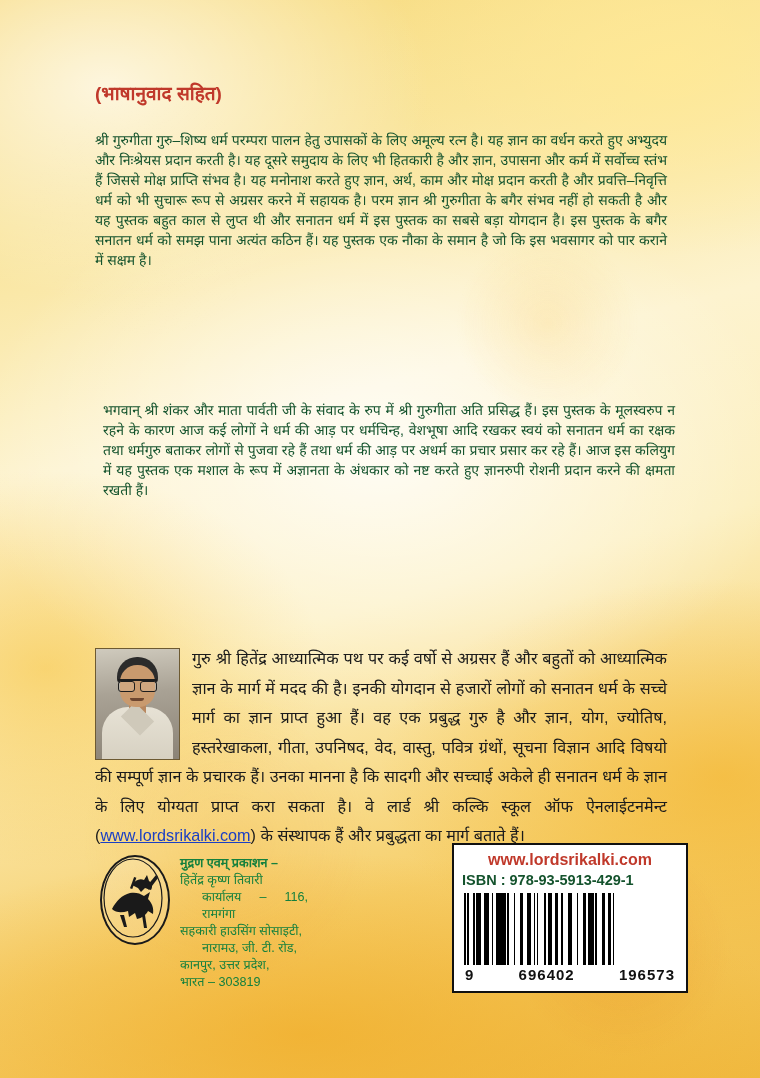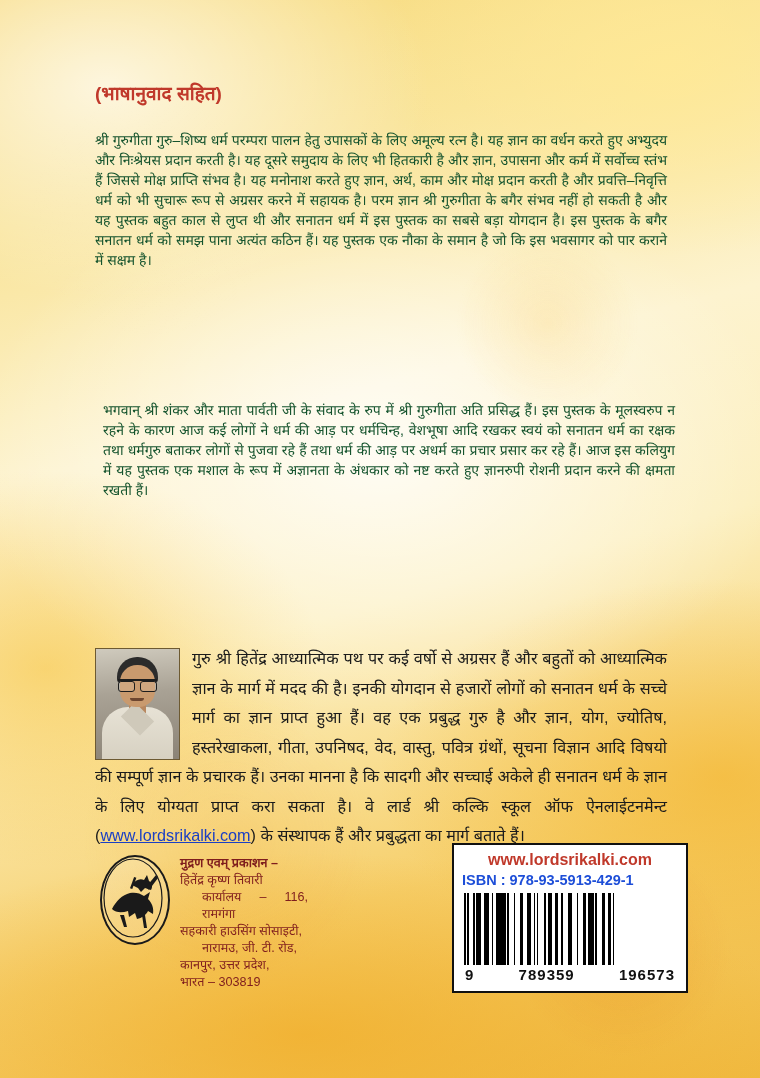--- a/index.html
+++ b/index.html
@@ -180,21 +180,21 @@
     height: 86px;
     border: 2px solid #1a1a1a;
     border-radius: 50% / 50%;
     position: relative;
     background: rgba(255,255,255,0.18);
     overflow: hidden;
     flex: none;
   }
   .logo svg { position: absolute; left: 0; top: 0; }
   .pub-text {
-    color: #7f1d1d;
+    color: #15803d;
     font-size: 12.6px;
     line-height: 17px;
     width: 128px;
   }
   .pub-text .pub-head {
     font-weight: bold;
     white-space: nowrap;
   }
   .pub-text .justified {
     text-align: justify;
@@ -212,21 +212,21 @@
     padding: 6px 8px 8px 8px;
   }
   .isbn-site {
     color: #c0392b;
     font-weight: bold;
     font-size: 16px;
     text-align: center;
     margin-bottom: 3px;
   }
   .isbn-num {
-    color: #1d4ed8;
+    color: #14532d;
     font-weight: bold;
     font-size: 14.5px;
     text-align: left;
     margin-bottom: 5px;
   }
   .barcode {
     height: 72px;
     display: flex;
     align-items: stretch;
     gap: 0;
@@ -365,18 +365,18 @@
         <div class="bar" style="width: 1.55px; background: transparent;"></div>
         <div class="bar" style="width: 3.1px; background: rgb(0, 0, 0);"></div>
         <div class="bar" style="width: 3.1px; background: transparent;"></div>
         <div class="bar" style="width: 1.55px; background: rgb(0, 0, 0);"></div>
         <div class="bar" style="width: 1.55px; background: rgb(0, 0, 0);"></div>
         <div class="bar" style="width: 1.55px; background: transparent;"></div>
         <div class="bar" style="width: 1.55px; background: rgb(0, 0, 0);"></div>
       </div>
     <div class="barcode-digits">
       <span>9</span>
-      <span>789359</span>
+      <span>696402</span>
       <span>196573</span>
     </div>
   </div>
 
 </div>
 
 </body></html>

